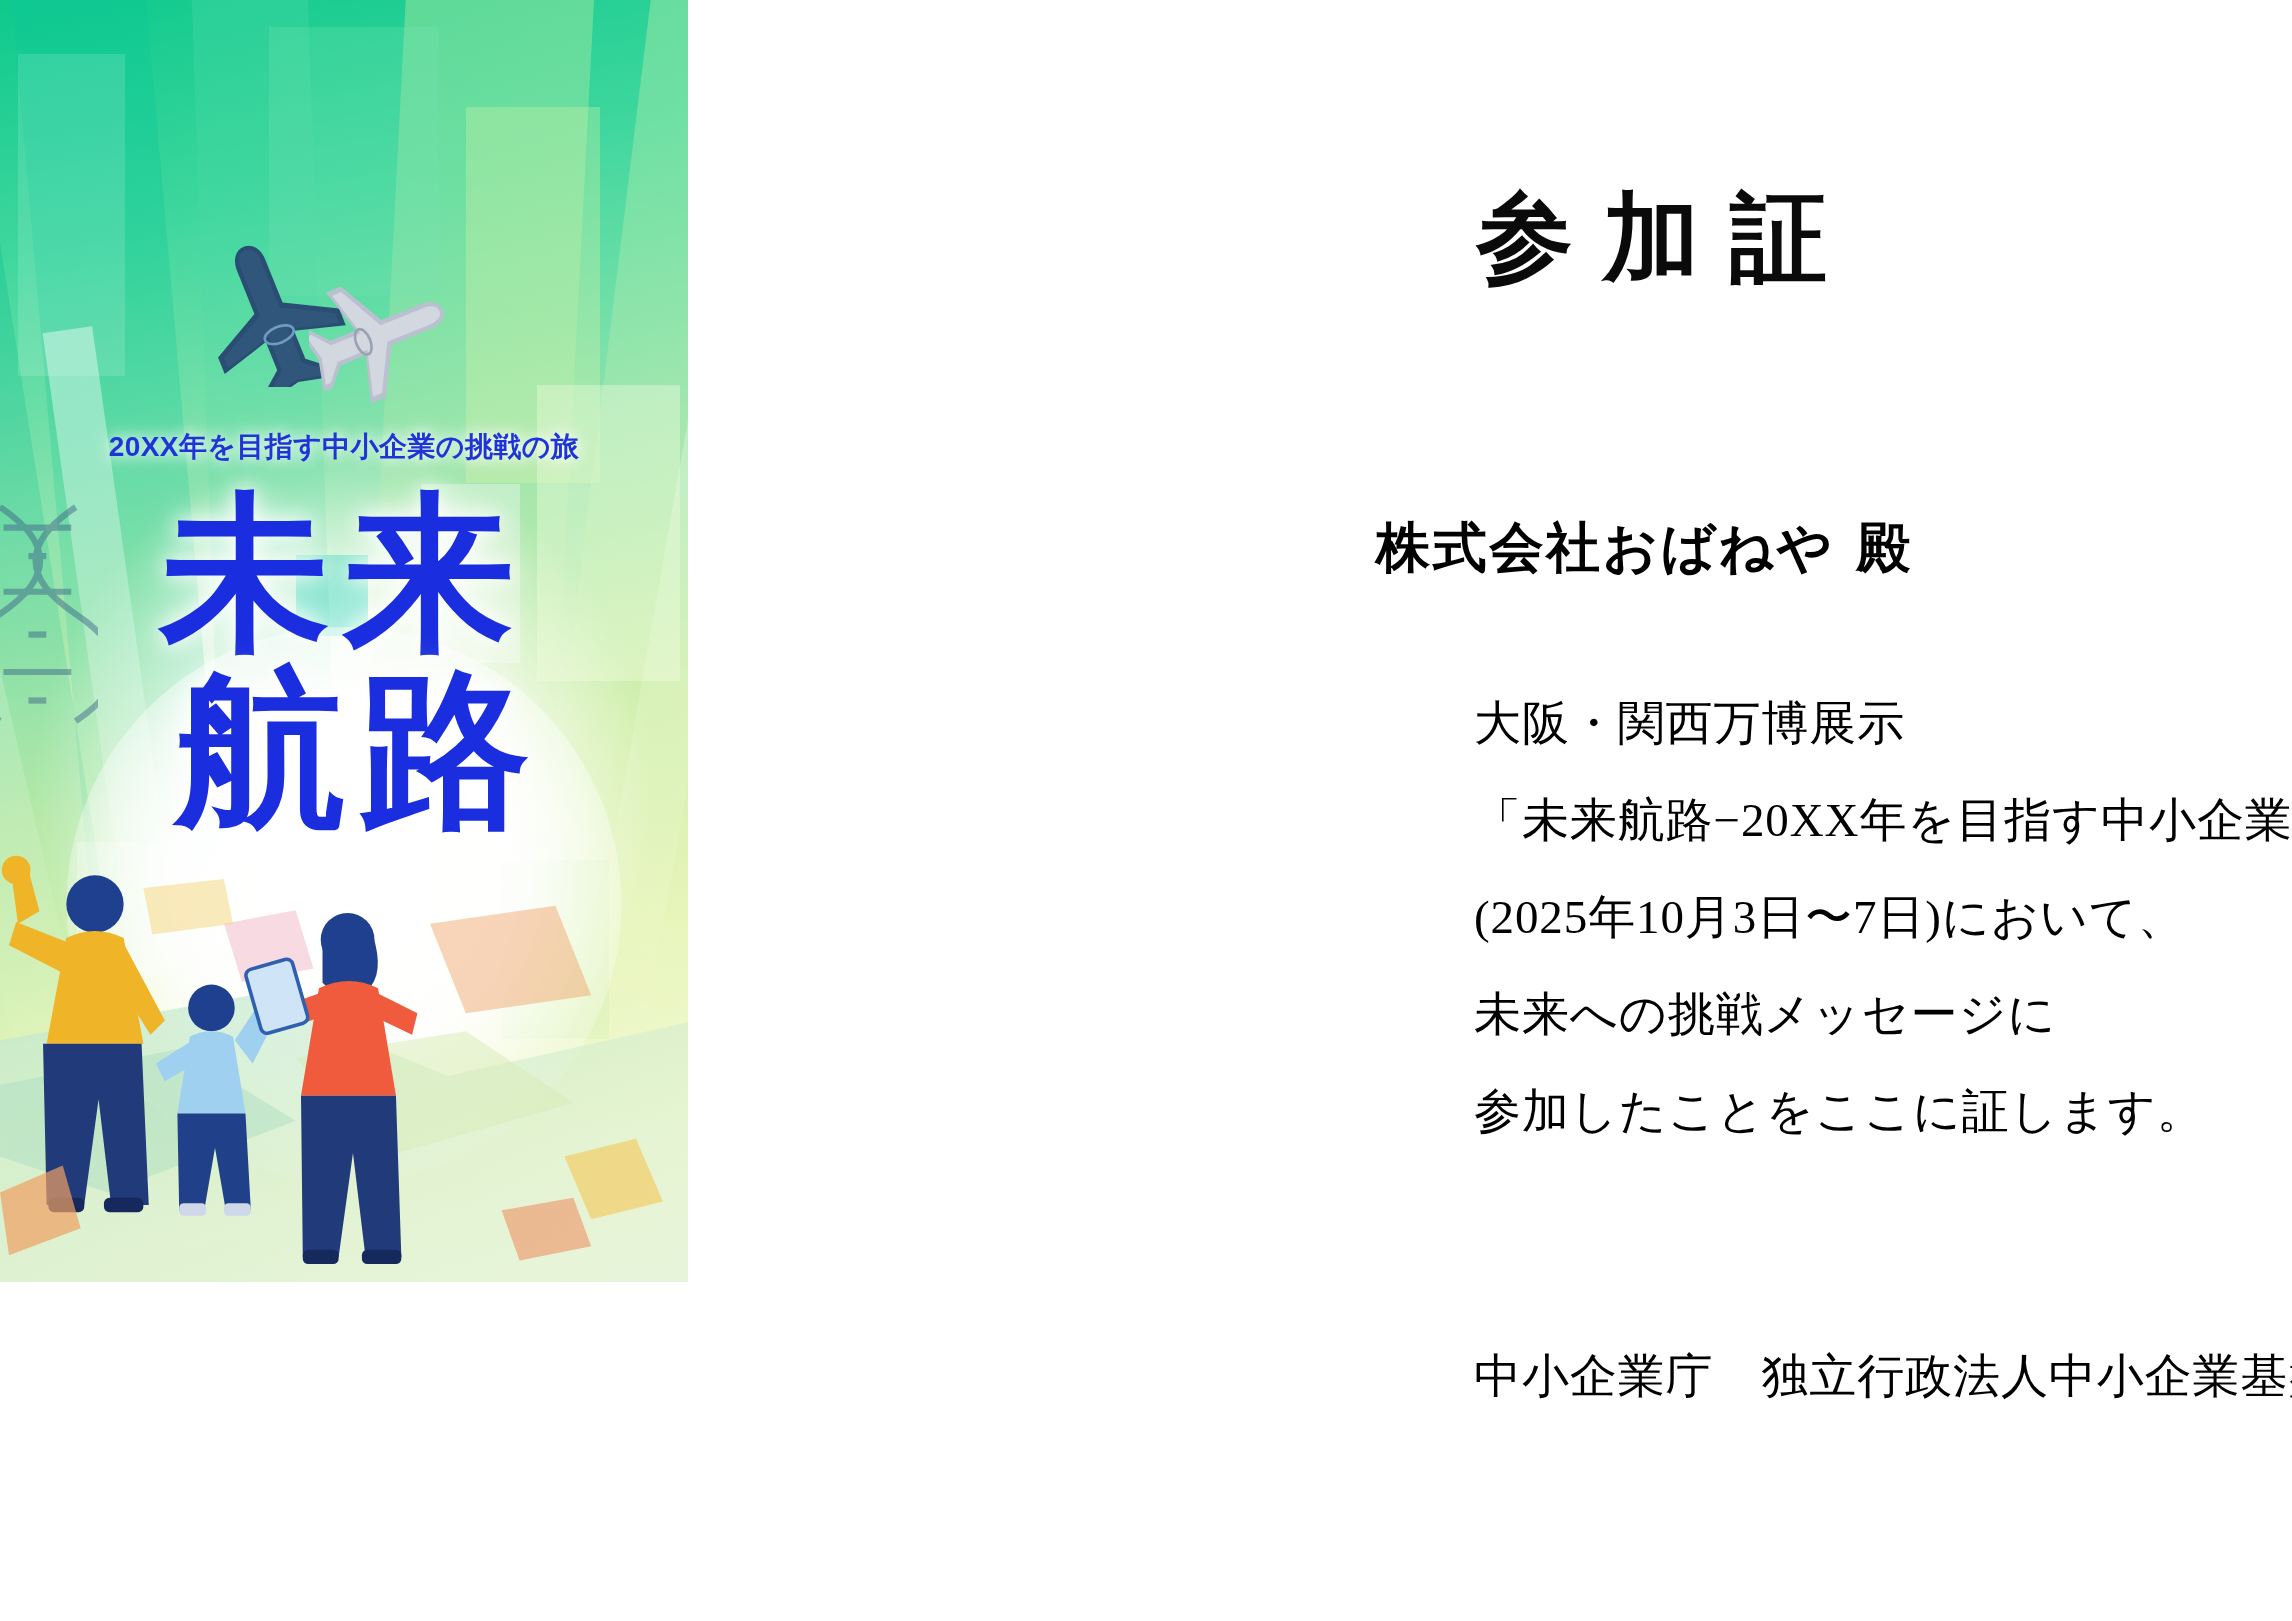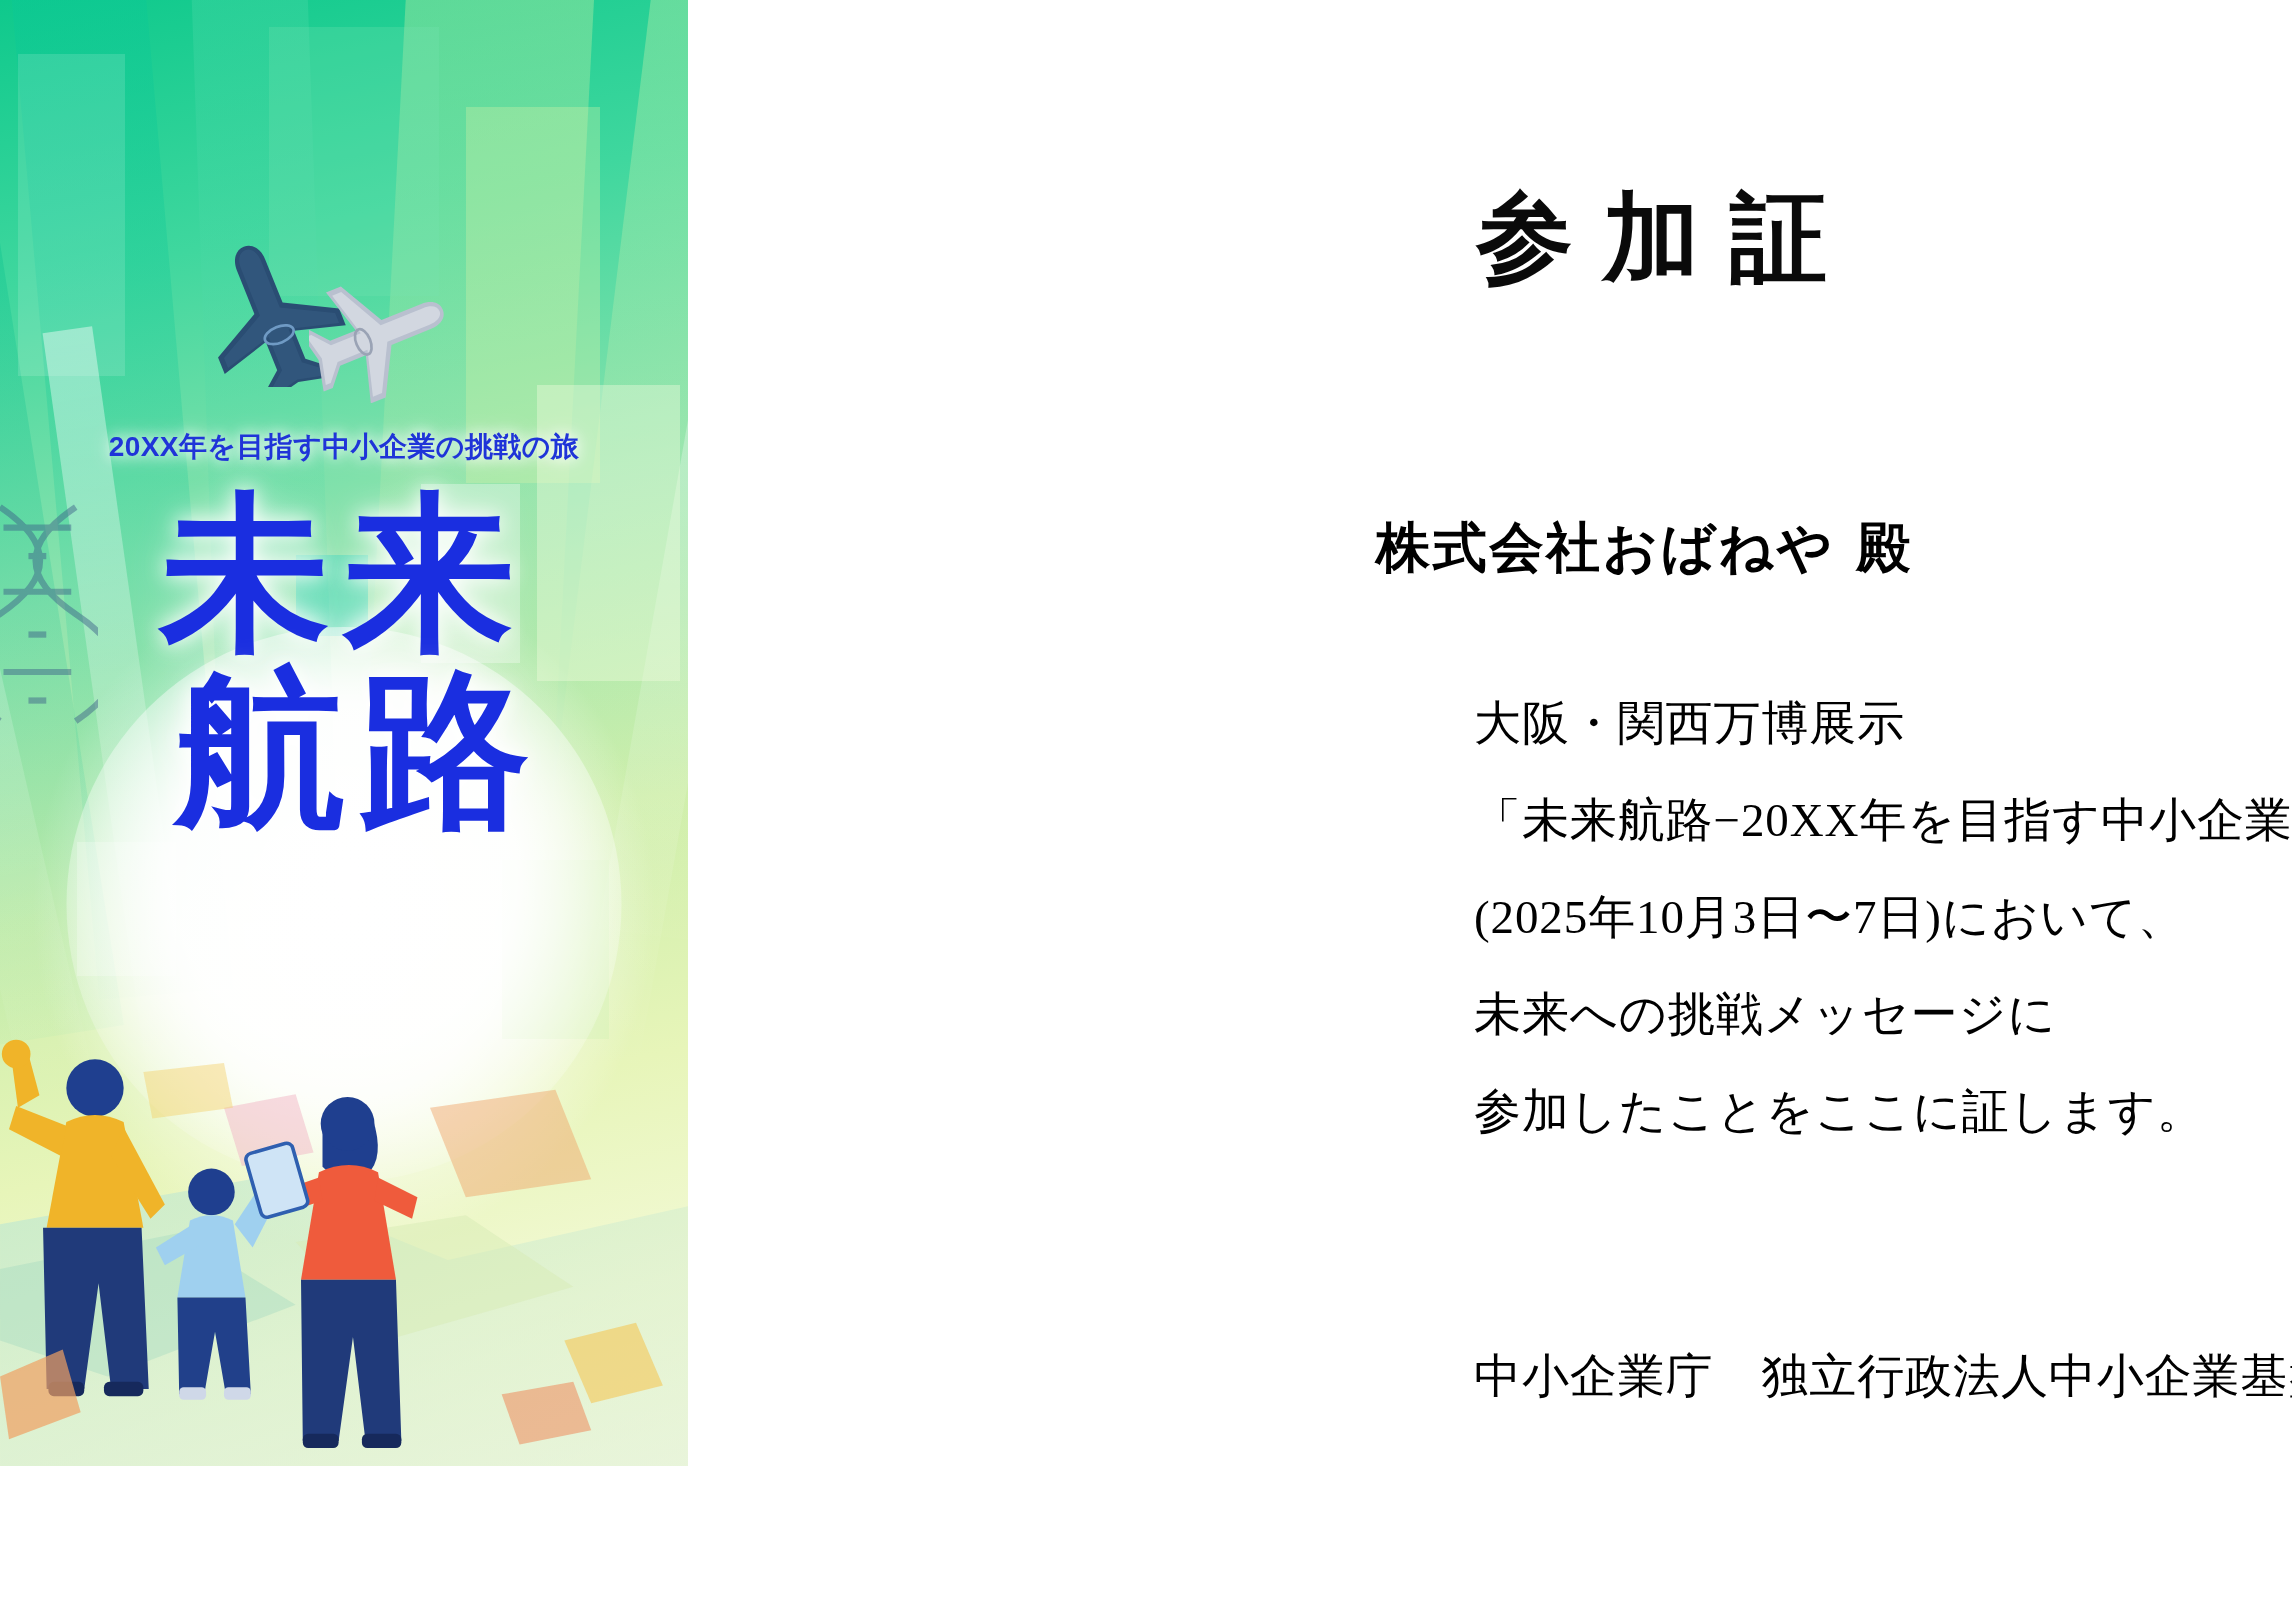--- a/index.html
+++ b/index.html
@@ -4,21 +4,21 @@
 <style>
   html,body{margin:0;padding:0;background:#ffffff;}
   body{
     font-family:"Liberation Serif","DejaVu Serif",serif;
     width:2293px;height:1622px;overflow:hidden;
   }
   .page{position:relative;width:2293px;height:1622px;background:#fff;display:flex;}
 
   
   .poster{
-    position:relative;width:688px;height:1466px;flex:0 0 688px;overflow:hidden;
+    position:relative;width:688px;height:1282px;flex:0 0 688px;overflow:hidden;
     background:
       radial-gradient(ellipse 502px 555px at 50% 62%, rgba(255,255,255,.98) 0%, rgba(255,255,255,.82) 34%, rgba(255,255,255,0) 62%),
       linear-gradient(168deg,#0ec98c 0%,#3fd79e 18%,#8ee3ae 38%,#cdeeaa 58%,#e7f5b9 74%,#f2f9d4 88%,#eaf6e6 100%);
   }
   .poster .ray{position:absolute;transform-origin:50% 100%;opacity:.5;}
   .r1{left:-54px;top:-36px;width:179px;height:1075px;background:linear-gradient(180deg,rgba(0,190,140,.85),rgba(120,220,170,.15));transform:rotate(-9deg);}
   .r2{left:99px;top:-63px;width:134px;height:1057px;background:linear-gradient(180deg,rgba(10,200,150,.95),rgba(170,230,180,.1));transform:rotate(-5deg);}
   .r3{left:224px;top:-63px;width:116px;height:985px;background:linear-gradient(180deg,rgba(70,215,165,.8),rgba(200,240,190,.08));transform:rotate(-2deg);}
   .r4{left:358px;top:-54px;width:188px;height:967px;background:linear-gradient(180deg,rgba(210,240,165,.75),rgba(244,250,215,.06));transform:rotate(3deg);}
   .r5{left:537px;top:-54px;width:161px;height:985px;background:linear-gradient(180deg,rgba(226,245,175,.7),rgba(246,252,225,.05));transform:rotate(7deg);}

